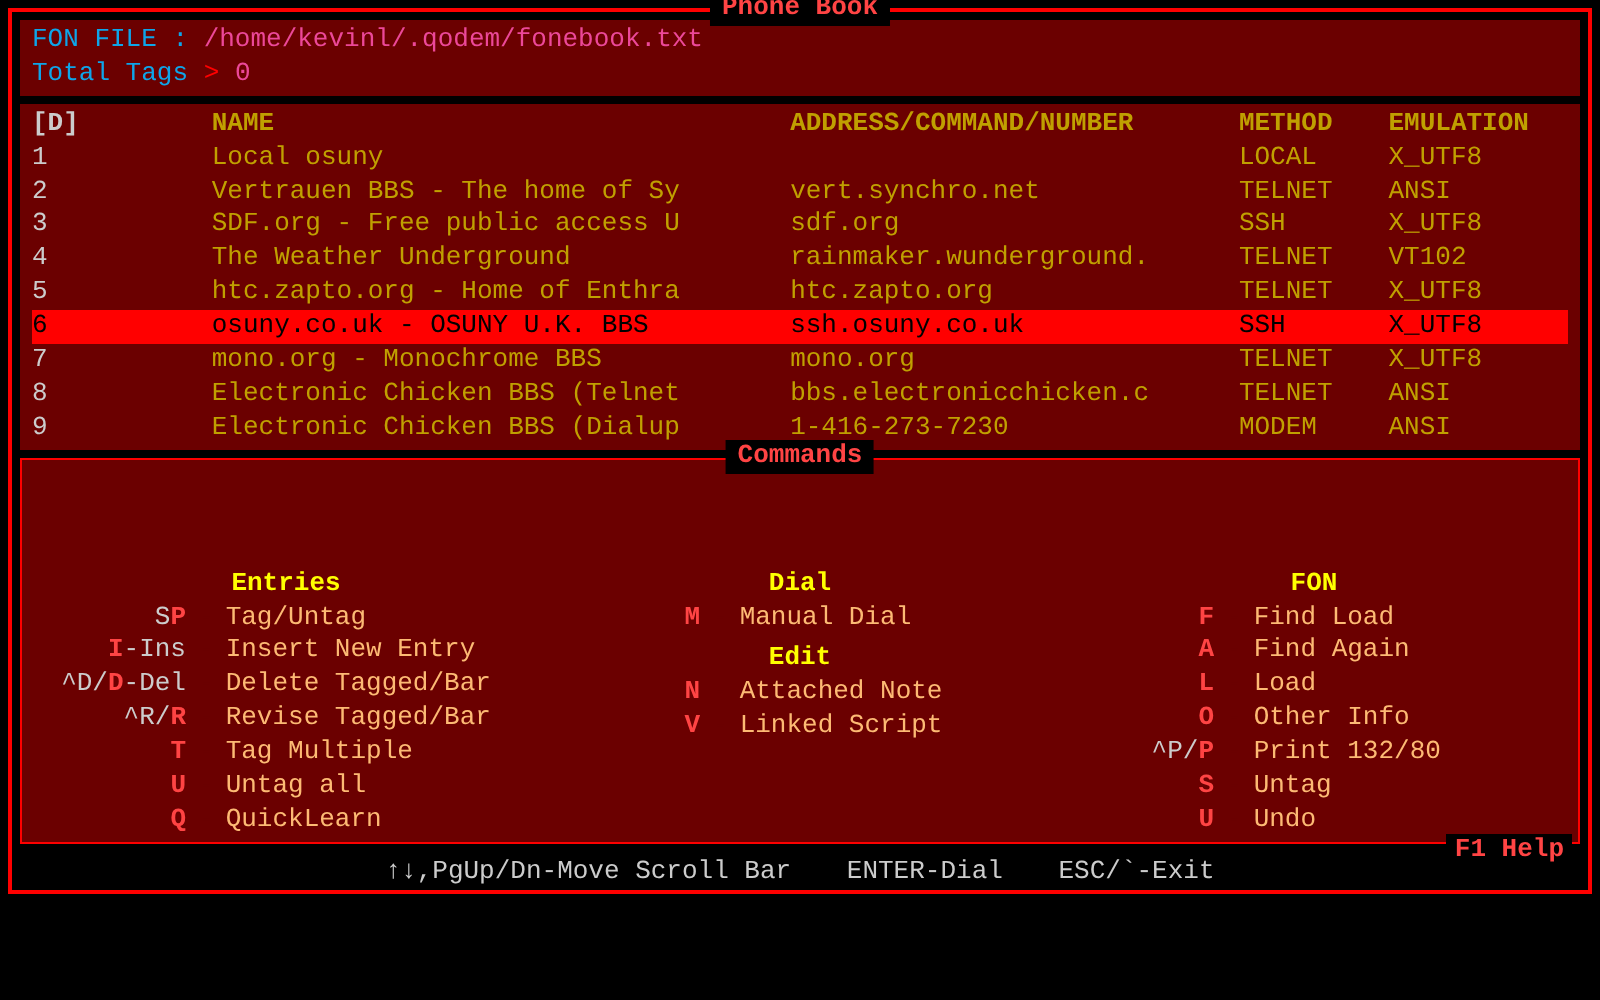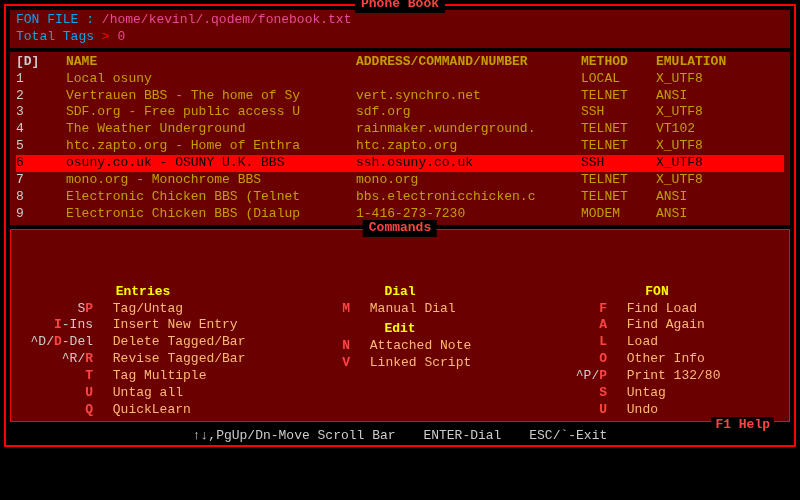--- a/index.html
+++ b/index.html
@@ -39,21 +39,21 @@
     margin: 4px;
     padding: 2px 6px;
     color: #c0a000;
   }
   .hdr-line { color: #ccc; }
   .hdr-label { color: #0ea5e9; }
   .hdr-value { color: #ec4899; text-align: right; }
   .col-header { color: #ff0; font-weight: bold; }
   .row { display: flex; }
   .c-idx { width: 50px; color: #ccc; }
-  .c-name { width: 290px; color: #c0a000; overflow: hidden; white-space: nowrap; }
+  .c-name { width: 290px; color: #c0a000; overflow: hidden; white-space: nowrap; margin-left: 40px; }
   .c-addr { width: 225px; color: #c0a000; overflow: hidden; white-space: nowrap; }
   .c-method { width: 75px; color: #c0a000; }
   .c-emul { width: 90px; color: #c0a000; }
   .row.selected { background: #f00; }
   .row.selected .c-idx,
   .row.selected .c-name,
   .row.selected .c-addr,
   .row.selected .c-method,
   .row.selected .c-emul { color: #000; }
   .cmd-cols { display: flex; gap: 1px; margin-top: 48px; }
@@ -65,21 +65,21 @@
   .cmd-sep { color: #6b0000; padding: 0 6px; }
   .cmd-label { color: #fdba74; }
   .footer {
     position: relative;
     text-align: center;
     color: #ccc;
     padding-top: 2px;
   }
   .f1 {
     position: absolute;
-    right: 20px;
+    right: 8px;
     top: -9px;
     background: #000;
     padding: 0 4px;
     color: #ff4444;
     font-weight: bold;
   }
   .foot-seg { margin: 0 10px; color: #ccc; }
 </style>
 </head>
 <body>

